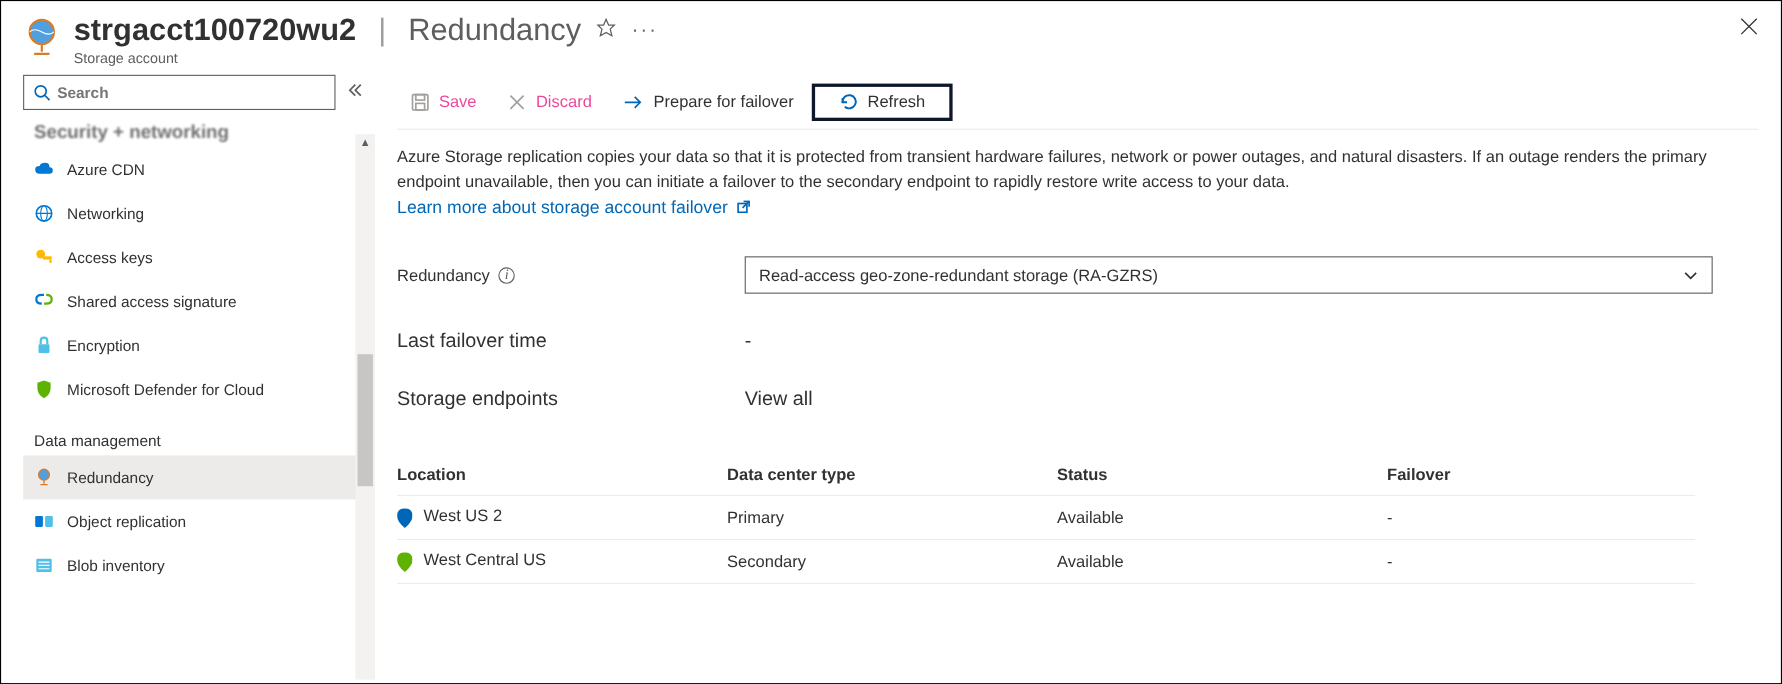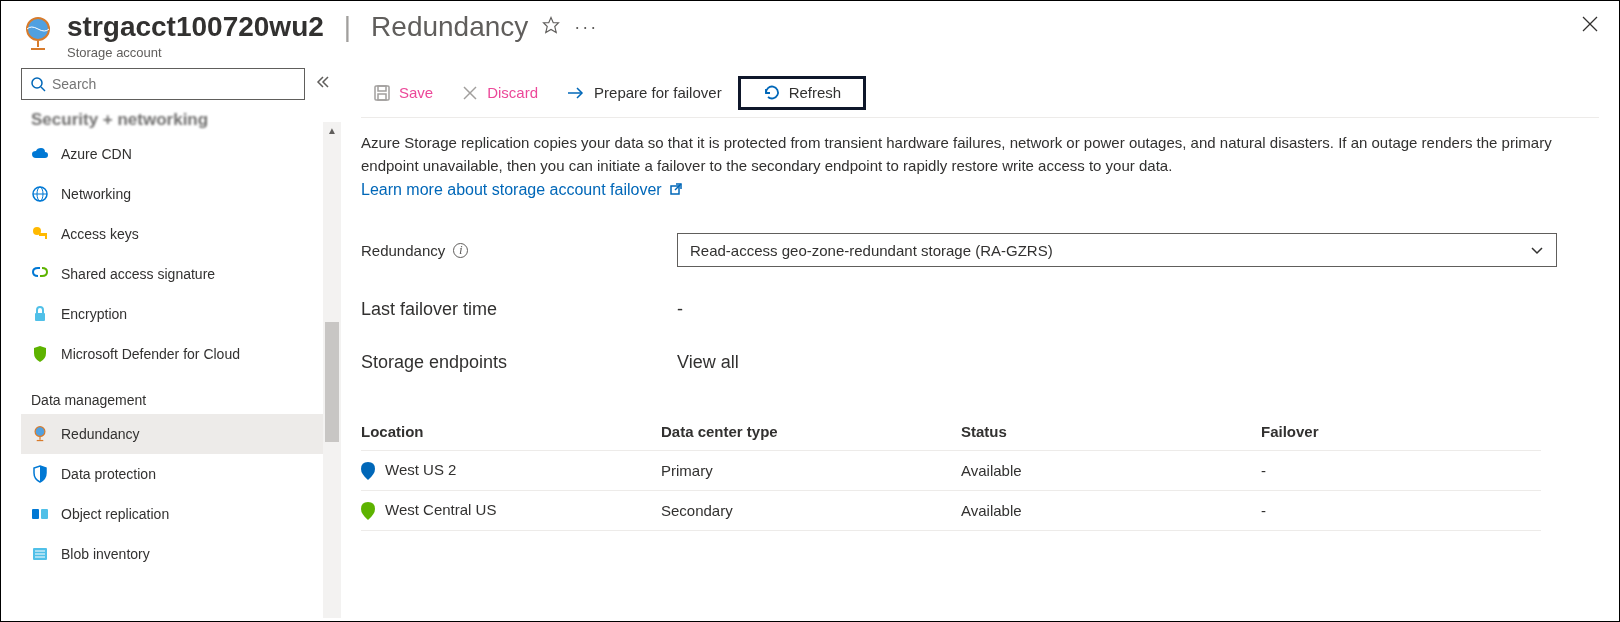--- a/index.html
+++ b/index.html
@@ -87,21 +87,21 @@
 </span>
 
 <div class="body">
   <div class="sidebar">
     <div class="search-row">
       <div class="search-box">
         <svg width="16" height="16" viewBox="0 0 16 16" fill="none" stroke="#0067b8" stroke-width="1.5">
             <circle cx="7" cy="7" r="5"></circle>
             <line x1="11" y1="11" x2="15" y2="15"></line>
           </svg>
-        <input style="margin-left: 6px;" placeholder="Search">
+        <input style="margin-left: 6px; font-weight: bold;" placeholder="Search">
       </div>
       <span class="collapse-ic">
         <svg width="16" height="16" viewBox="0 0 16 16" fill="none" stroke="#605e5c" stroke-width="1.5">
             <polyline points="8,3 3,8 8,13"></polyline>
             <polyline points="13,3 8,8 13,13"></polyline>
           </svg>
       </span>
     </div>
     <div class="nav">
       <div class="nav-cut">Security + networking</div>
@@ -165,29 +165,20 @@
 
       <div class="nav-item active">
         <span class="nav-ic">
             <svg width="18" height="18" viewBox="0 0 18 22">
               <circle cx="9" cy="8" r="6" fill="#50a0e0" stroke="#d87b2b" stroke-width="1.5"></circle>
               <line x1="9" y1="14" x2="9" y2="18" stroke="#d87b2b" stroke-width="1.5"></line>
               <line x1="5" y1="19" x2="13" y2="19" stroke="#d87b2b" stroke-width="1.5"></line>
             </svg>
           </span>
         <span>Redundancy</span>
-      </div>
-      <div class="nav-item">
-        <span class="nav-ic">
-            <svg width="18" height="18" viewBox="0 0 18 18">
-              <path d="M9 1 L15 3 L15 8 Q15 14 9 17 Q3 14 3 8 L3 3 Z" fill="none" stroke="#0078d4" stroke-width="1.5"></path>
-              <path d="M9 1 L15 3 L15 8 Q15 14 9 17 Z" fill="#0078d4"></path>
-            </svg>
-          </span>
-        <span>Data protection</span>
       </div>
       <div class="nav-item">
         <span class="nav-ic">
             <svg width="18" height="18" viewBox="0 0 18 18">
               <rect x="1" y="4" width="7" height="10" rx="1" fill="#0078d4"></rect>
               <rect x="10" y="4" width="7" height="10" rx="1" fill="#50c0e8"></rect>
             </svg>
           </span>
         <span>Object replication</span>
       </div>

